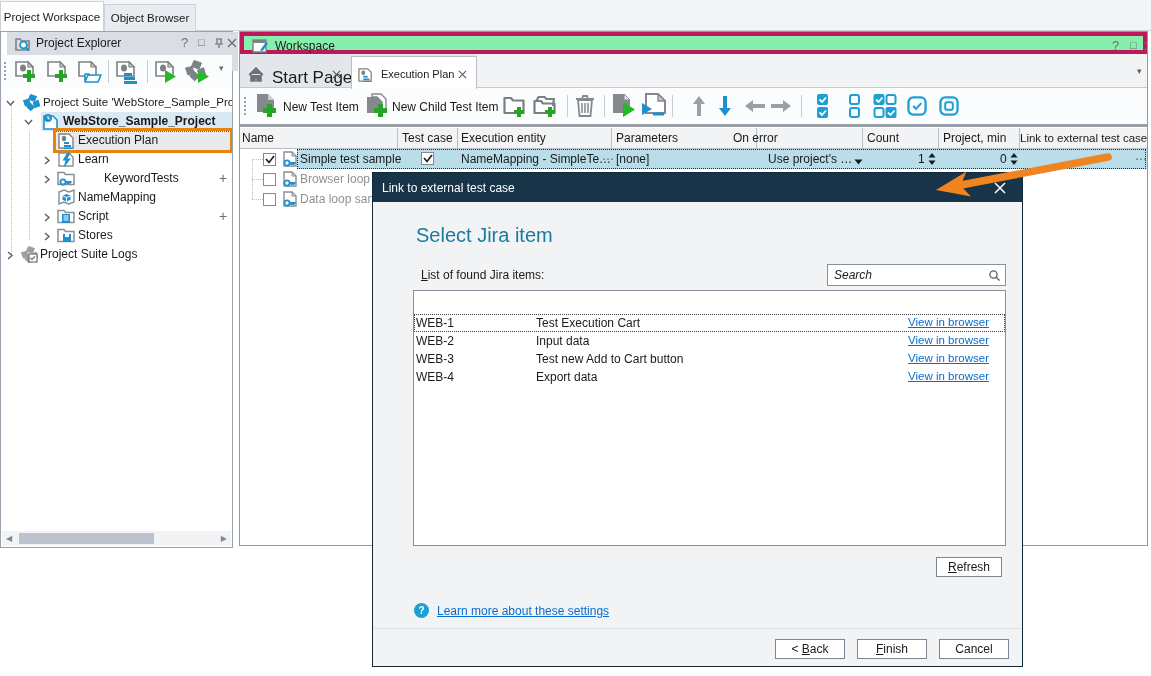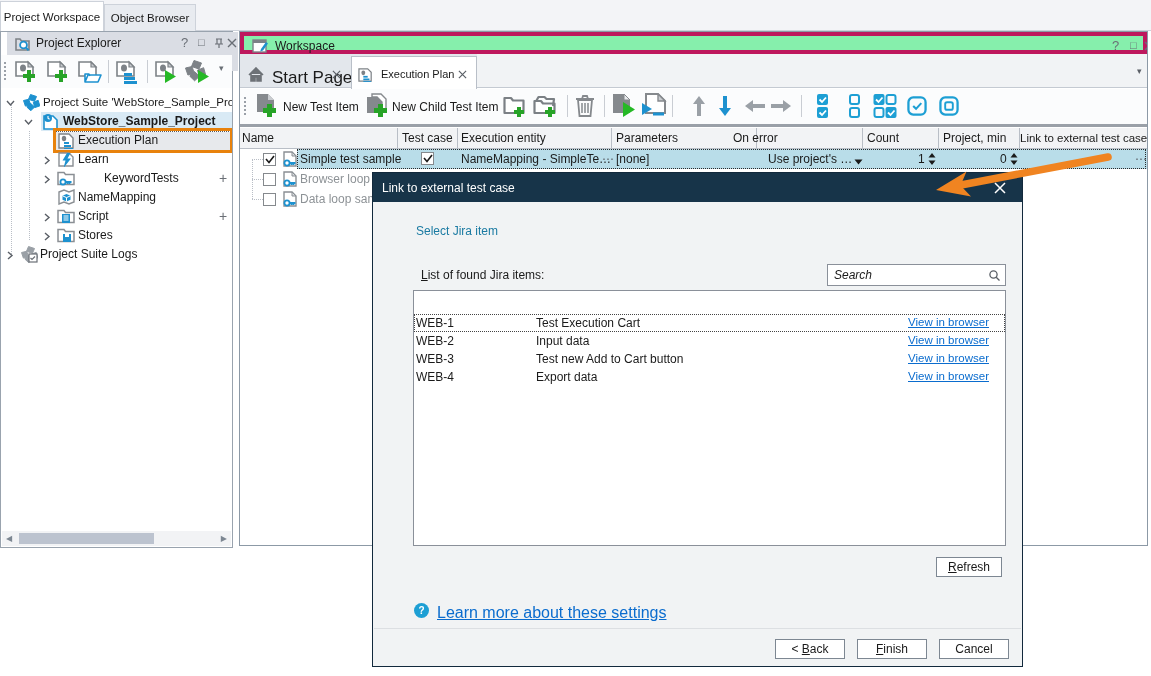--- a/index.html
+++ b/index.html
@@ -434,21 +434,21 @@
 
 <div class="abs" style="left:372px;top:172px;width:651px;height:495px;background:#f1f3f4;border:1px solid #12293c;">
 
   <div class="abs" style="left:0;top:0;width:649px;height:29px;background:#173449;">
     <span class="abs" style="left:9px;top:8px;color:#fff;">Link to external test case</span>
     <svg class="abs" style="left:621px;top:9px;" width="12" height="12" viewBox="0 0 12 12">
         <path d="M1 1 L11 11 M11 1 L1 11" stroke="#fff" stroke-width="1.5"></path>
       </svg>
   </div>
 
-  <span class="abs" style="left:43px;top:51px;font-size:12px;color:#1a7aa2;">Select Jira item</span>
+  <span class="abs" style="left:43px;top:51px;font-size:20px;color:#1a7aa2;">Select Jira item</span>
   <span class="abs" style="left:48px;top:95px;"><u>L</u>ist of found Jira items:</span>
 
   <div class="abs" style="left:454px;top:91px;width:179px;height:22px;background:#fff;border:1px solid #8a9099;">
     <span class="abs" style="left:6px;top:3px;font-style:italic;color:#1a1a1a;">Search</span>
     <svg class="abs" style="left:160px;top:4px" width="13" height="13" viewBox="0 0 13 13">
         <circle cx="5.5" cy="5.5" r="3.6" fill="none" stroke="#5a5f66" stroke-width="1.3"></circle>
         <line x1="8.2" y1="8.2" x2="11.5" y2="11.5" stroke="#5a5f66" stroke-width="1.3"></line>
       </svg>
   </div>
 
@@ -474,21 +474,21 @@
       <span class="abs" style="left:494px;top:2px;color:#0a6cce;text-decoration:underline;font-size:11.5px;">View in browser</span>
     </div>
   </div>
 
   <div class="abs" style="left:563px;top:384px;width:66px;height:20px;background:#fff;border:1px solid #7d8792;text-align:center;line-height:18px;"><u>R</u>efresh</div>
 
   <svg class="abs" style="left:41px;top:430px" width="15" height="15" viewBox="0 0 15 15">
       <circle cx="7.5" cy="7.5" r="7.5" fill="#1d9fd4"></circle>
       <text x="7.5" y="11" font-size="10" font-weight="bold" fill="#fff" text-anchor="middle" font-family="Liberation Sans">?</text>
     </svg>
-  <span class="abs" style="left:64px;top:431px;color:#0a6cce;text-decoration:underline;font-size:16px;">Learn more about these settings</span>
+  <span class="abs" style="left:64px;top:431px;color:#0a6cce;text-decoration:underline;font-size:12px;">Learn more about these settings</span>
 
   <div class="abs" style="left:1px;top:455px;width:647px;height:1px;background:#dcdfe2;"></div>
 
   <div class="abs" style="left:402px;top:466px;width:70px;height:20px;background:#fff;border:1px solid #7d8792;text-align:center;line-height:18px;">&lt; <u>B</u>ack</div>
   <div class="abs" style="left:484px;top:466px;width:70px;height:20px;background:#fff;border:1px solid #7d8792;text-align:center;line-height:18px;"><u>F</u>inish</div>
   <div class="abs" style="left:566px;top:466px;width:70px;height:20px;background:#fff;border:1px solid #7d8792;text-align:center;line-height:18px;">Cancel</div>
 </div>
 
 <svg class="abs" style="left:925px;top:145px;" width="195" height="60" viewBox="0 0 195 60">
   <line x1="36" y1="40" x2="183" y2="12" stroke="#f08421" stroke-width="7.5" stroke-linecap="round"></line>

